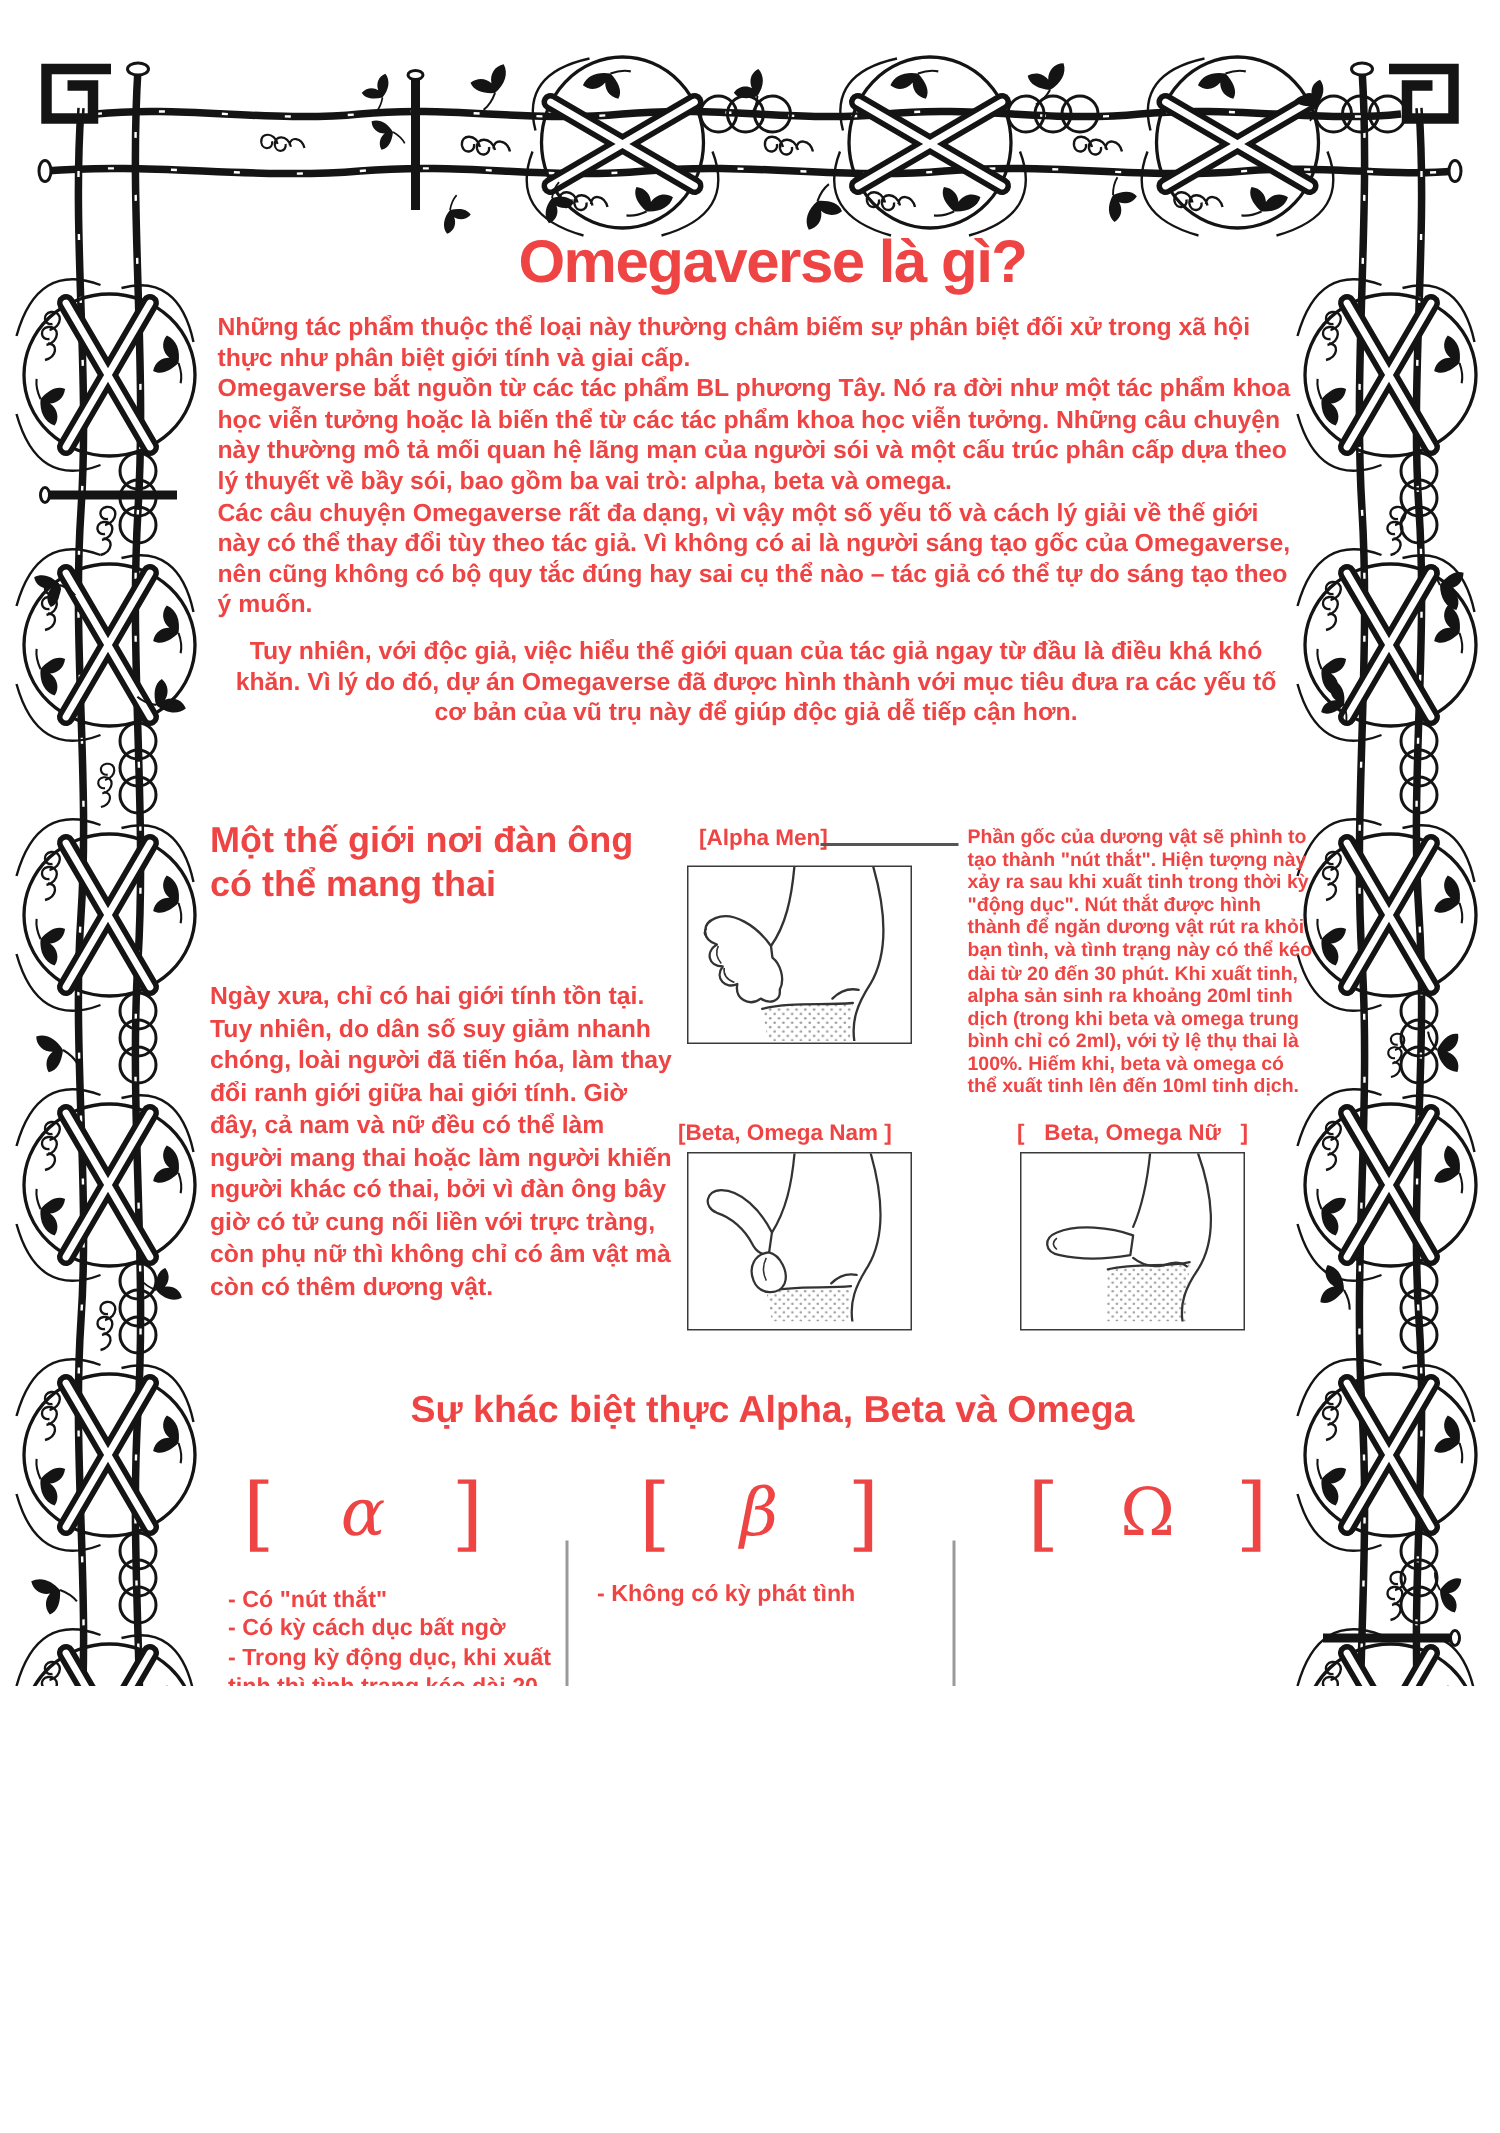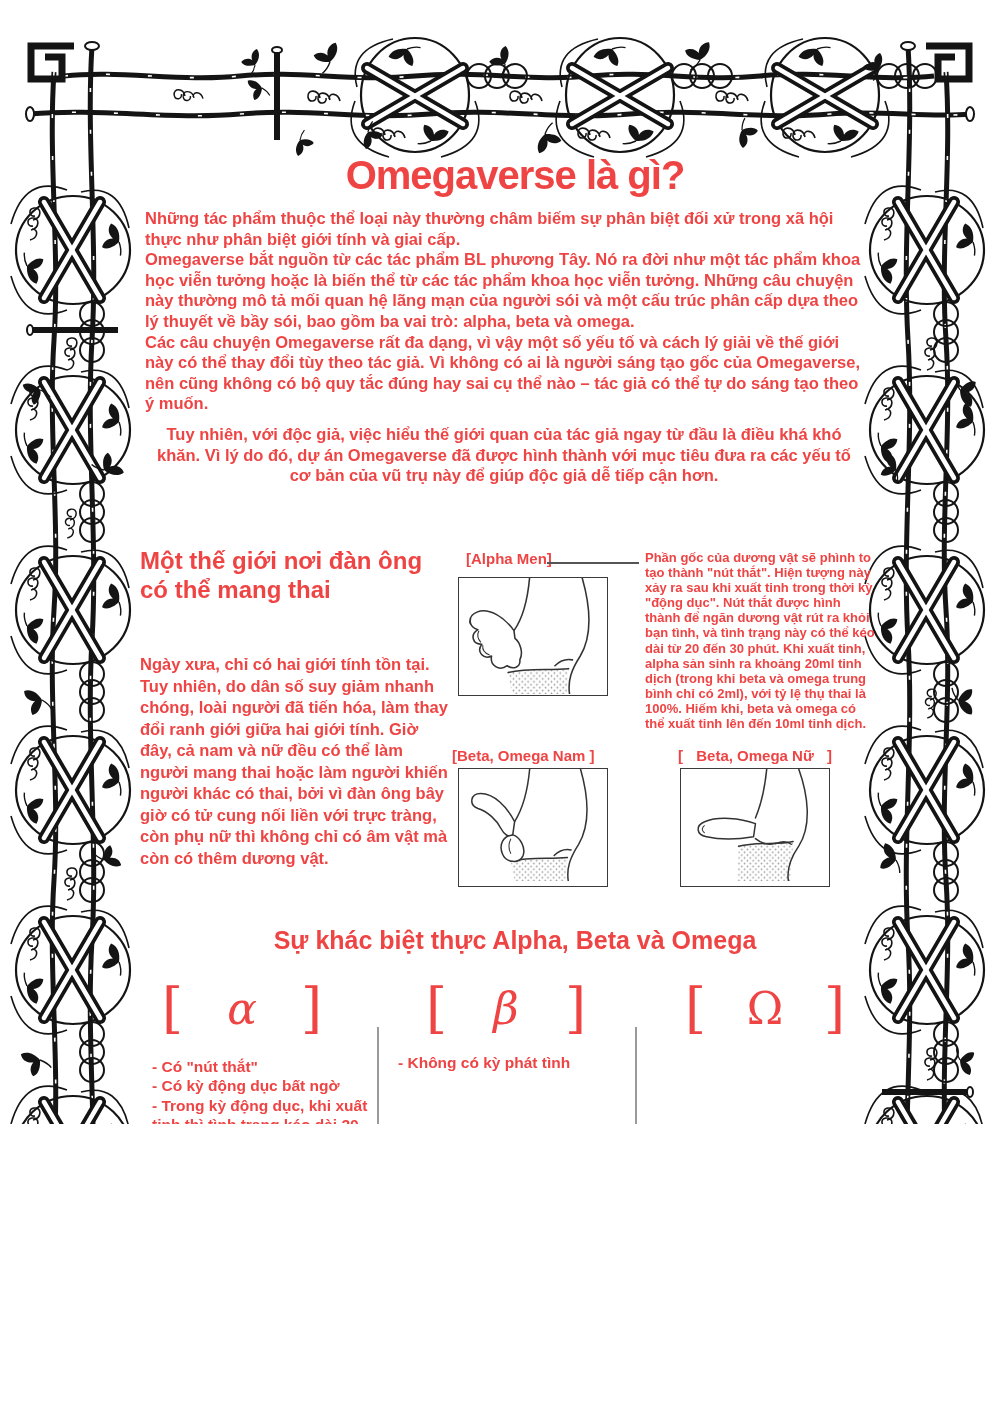--- a/index.html
+++ b/index.html
@@ -305,21 +305,21 @@
       <span class="brk">[</span>
       <span class="sym">Ω</span>
       <span class="brk">]</span>
     </div>
 
     <div class="abs divider div-1"></div>
     <div class="abs divider div-2"></div>
 
     <ul class="abs trait-list list-alpha">
       <li>- Có "nút thắt"</li>
-      <li>- Có kỳ động dục bất ngờ</li>
+      <li>- Có kỳ cách dục bất ngờ</li>
       <li>- Trong kỳ động dục, khi xuất tinh thì tình trạng kéo dài 20-30 phút</li>
       <li>- Mức độ sinh sản khi động dục là 5%</li>
       <li>- Xuất tinh với số lượng lớn</li>
     </ul>
     <ul class="abs trait-list list-beta">
       <li>- Không có kỳ phát tình</li>
     </ul>
 
   </div>
 </div>

